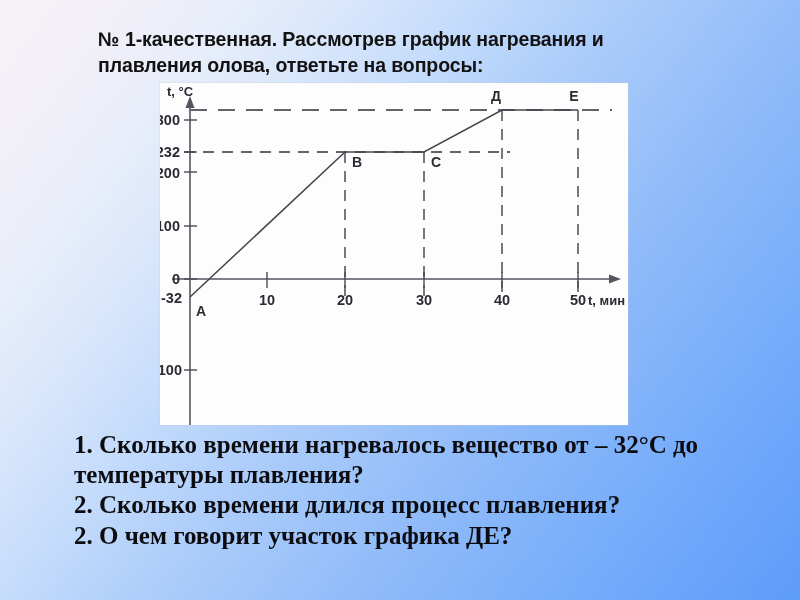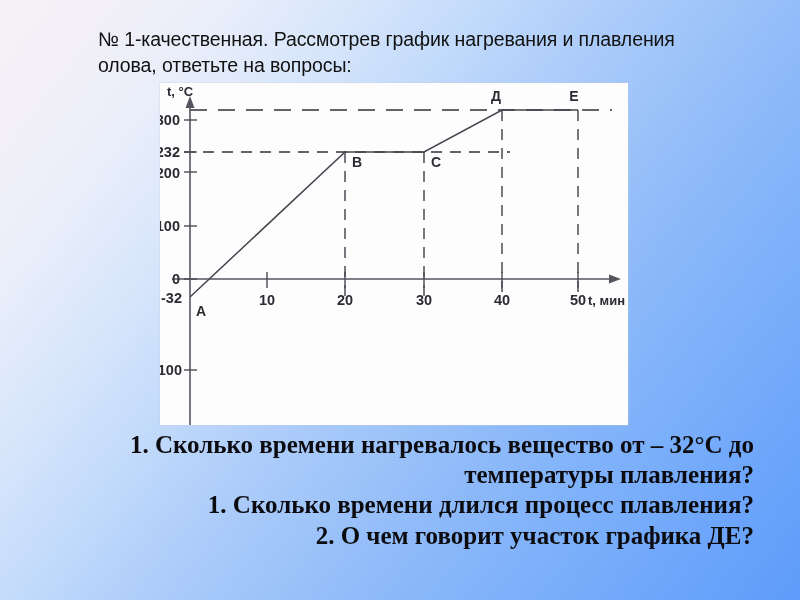--- a/index.html
+++ b/index.html
@@ -37,21 +37,21 @@
         #5e9cfa 100%);
   }
 
   
   #title {
     position: absolute;
     left: 98px;
     top: 26px;
     width: 600px;
     font-size: 19.5px;
-    font-weight: normal;
+    font-weight: bold;
     line-height: 1.34;
     color: #121212;
     letter-spacing: -0.1px;
   }
 
   
   #chart-panel {
     position: absolute;
     left: 160px;
     top: 83px;
@@ -74,21 +74,20 @@
     width: 680px;
     font-family: "Liberation Serif", serif;
     font-weight: bold;
     font-size: 25px;
     line-height: 1.2;
     color: #0c0c10;
   }
   #questions .q {
     margin: 0 0 1px 0;
     white-space: normal;
-    text-align: right;
   }
   #questions .q1 { line-height: 1.18; }
 
   svg text {
     font-family: "Liberation Sans", sans-serif;
     fill: #2b2b33;
   }
   .ax-num { font-size: 14.5px; font-weight: bold; }
   .ax-cap { font-size: 13px; font-weight: bold; }
   .pt-lab { font-size: 14px; font-weight: bold; }
@@ -154,17 +153,17 @@
       <text class="pt-lab" x="192" y="84" text-anchor="start">В</text>
       <text class="pt-lab" x="271" y="84" text-anchor="start">С</text>
       <text class="pt-lab" x="336" y="18" text-anchor="middle">Д</text>
       <text class="pt-lab" x="414" y="18" text-anchor="middle">Е</text>
 
     </svg>
   </div>
 
   <div id="questions">
     <p class="q q1">1. Сколько времени нагревалось вещество от – 32°С до температуры плавления?</p>
-    <p class="q q2">1. Сколько времени длился процесс плавления?</p>
+    <p class="q q2">2. Сколько времени длился процесс плавления?</p>
     <p class="q q3">2. О чем говорит участок графика ДЕ?</p>
   </div>
 
 </div>
 
 </body></html>

